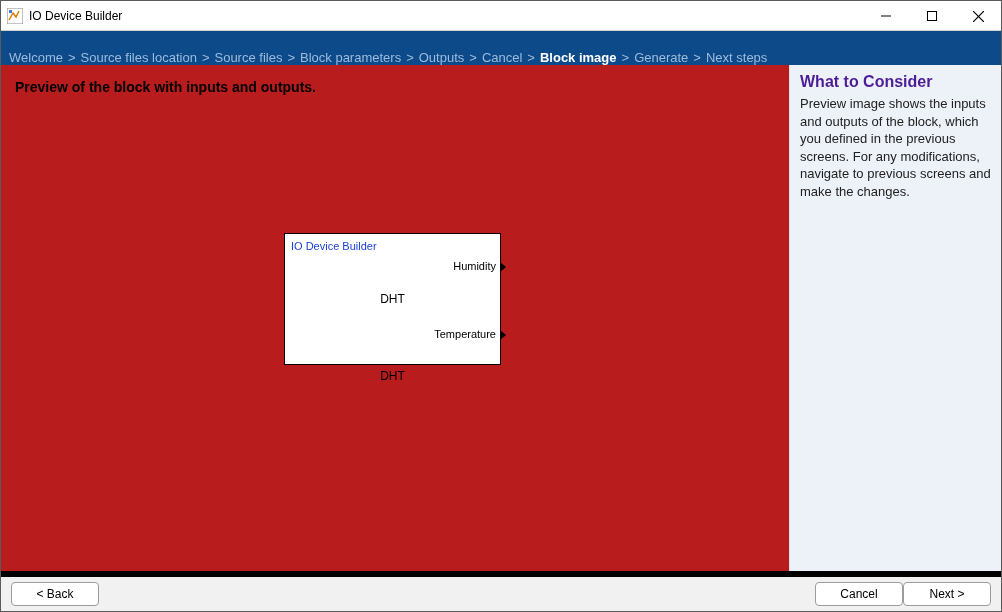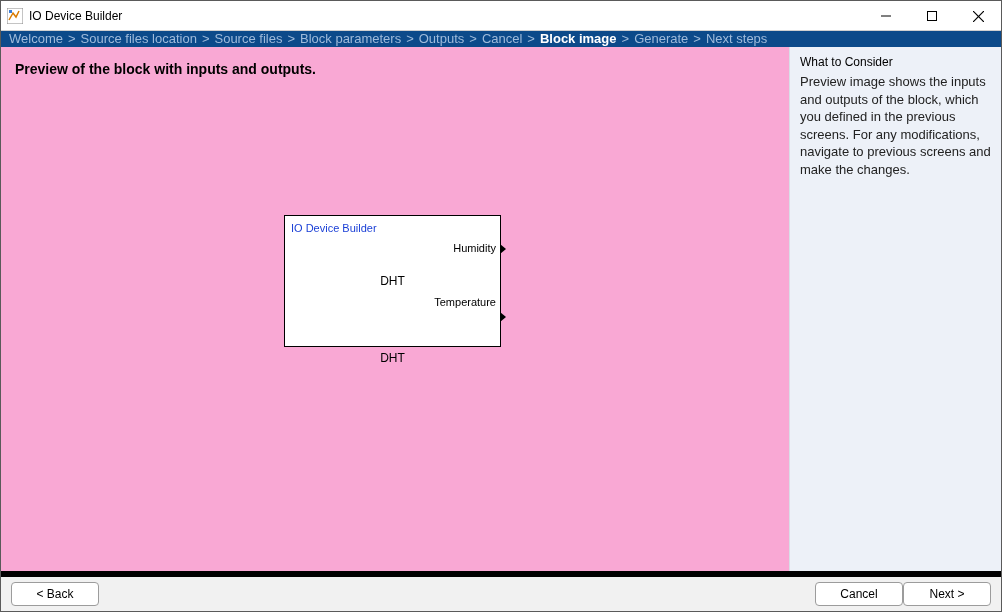--- a/index.html
+++ b/index.html
@@ -4,40 +4,40 @@
 <style>
   * { box-sizing: border-box; margin: 0; padding: 0; }
   html, body { width: 1002px; height: 612px; font-family: Arial, Helvetica, sans-serif; font-size: 12px; overflow: hidden; background: #fff; }
   .window { width: 1002px; height: 612px; border: 1px solid #5a5a5a; display: flex; flex-direction: column; background: #fff; }
   .titlebar { height: 30px; background: #fff; display: flex; align-items: center; padding: 0 0 0 6px; border-bottom: 1px solid #d0d0d0; }
   .titlebar .app-icon { width: 16px; height: 16px; margin-right: 6px; display: inline-flex; align-items: center; justify-content: center; }
   .titlebar .title { font-size: 12px; color: #000; flex: 1; }
   .winbtns { display: flex; height: 100%; }
   .winbtn { width: 46px; height: 30px; display: flex; align-items: center; justify-content: center; color: #000; }
   .winbtn svg { display: block; }
-  .breadcrumb { background: #0c4a8a; color: #b9cce0; height: 16px; display: flex; align-items: flex-start; padding: 0 8px; font-size: 13px; flex-wrap: nowrap; white-space: nowrap; }
+  .breadcrumb { background: #0c4a8a; color: #b9cce0; height: 34px; display: flex; align-items: flex-end; padding: 0 8px; font-size: 13px; flex-wrap: nowrap; white-space: nowrap; }
   .breadcrumb .crumb { color: #9fbbdb; }
   .breadcrumb .sep { padding: 0 5px; color: #9fbbdb; }
   .breadcrumb .active { color: #ffffff; font-weight: bold; }
   .body { flex: 1; display: flex; min-height: 0; }
-  .main { flex: 1; position: relative; background: #f9a8d4; padding: 14px 14px; }
+  .main { flex: 1; position: relative; background: #b91c1c; padding: 14px 14px; }
   .main .heading { font-weight: bold; font-size: 14px; color: #000; }
   .block-wrap { position: absolute; left: 283px; top: 168px; }
   .block { width: 217px; height: 132px; border: 1px solid #000; position: relative; background: #fff; }
   .block .blabel { position: absolute; top: 6px; left: 6px; color: #1a3fd6; font-size: 11px; }
   .block .center { position: absolute; top: 50%; left: 50%; transform: translate(-50%, -50%); font-size: 12px; color: #000; }
   .port { position: absolute; right: 4px; font-size: 11px; color: #000; text-align: right; }
   .port.p1 { top: 26px; }
-  .port.p2 { top: 80px; }
+  .port.p2 { top: 94px; }
   .tri { position: absolute; right: -6px; width: 0; height: 0; border-top: 5px solid transparent; border-bottom: 5px solid transparent; border-left: 6px solid #000; }
   .tri.t1 { top: 28px; }
   .tri.t2 { top: 96px; }
   .block-caption { text-align: center; margin-top: 4px; font-size: 12px; }
   .sidebar { width: 212px; background: #edf1f8; border-left: 1px solid #d9dee6; padding: 8px 10px; }
-  .sidebar .stitle { color: #000000; font-weight: normal; font-size: 12px; margin-bottom: 4px; }
+  .sidebar .stitle { color: #4c1d95; font-weight: bold; font-size: 16px; margin-bottom: 4px; }
   .sidebar .stext { font-size: 13px; color: #222; line-height: 1.35; }
   .footer { height: 40px; background: #f1f1f1; border-top: 6px solid #000000; display: flex; align-items: center; padding: 0 10px; }
   .footer .spacer { flex: 1; }
   .btn { min-width: 88px; height: 24px; border: 1px solid #9c9c9c; border-radius: 4px; background: #fff; font-size: 12px; display: inline-flex; align-items: center; justify-content: center; cursor: pointer; }
   .btn + .btn { margin-left: 0; }
 </style>
 </head>
 <body>
 
 <div class="window">

